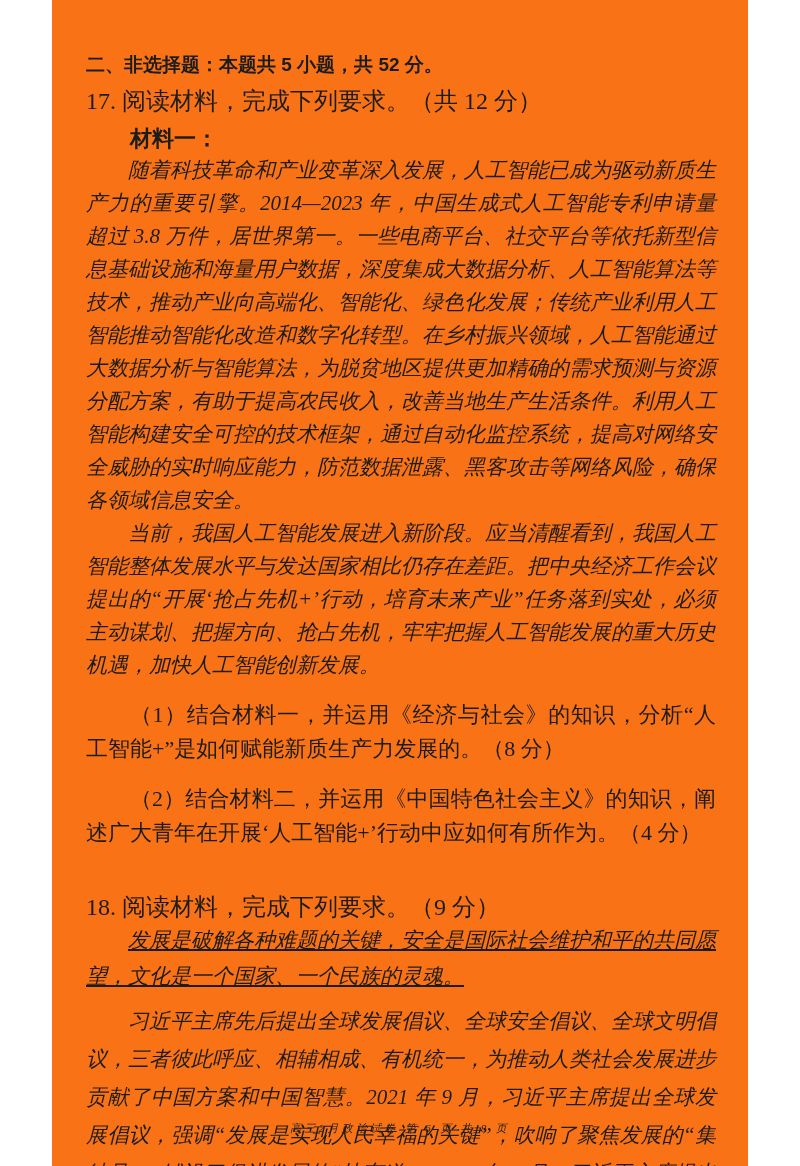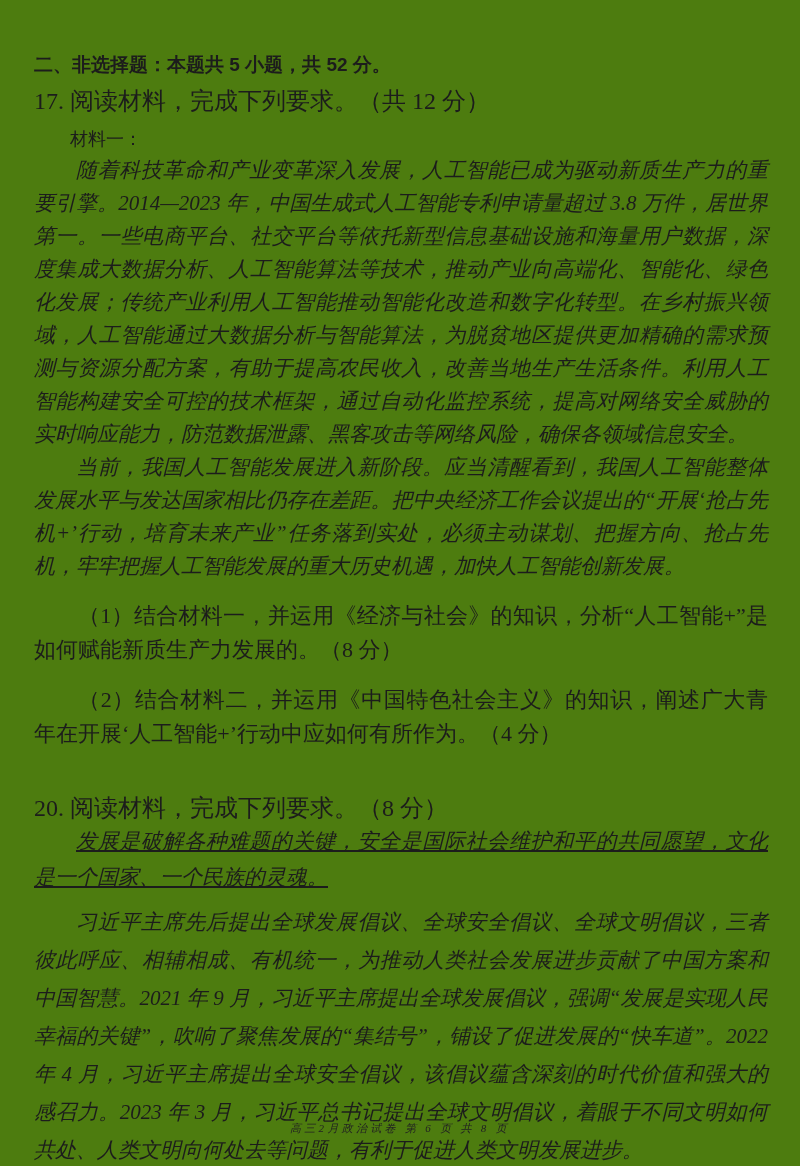--- a/index.html
+++ b/index.html
@@ -2,24 +2,24 @@
 <html><head>
 <meta charset="utf-8">
 <style>
   html, body {
     margin: 0;
     padding: 0;
     background: #ffffff;
   }
   .page {
     position: relative;
-    width: 800px;
+    width: 696px;
     height: 1166px;
     margin: 0 auto;
-    background: #4d7c0f;
+    background: #f97316;
     color: #1c1c1c;
     font-family: "Liberation Serif", serif;
     overflow: hidden;
     box-sizing: border-box;
   }
   .content {
     padding: 52px 32px 0 34px;
   }
   .section-header {
     margin: 0 0 8px 0;
@@ -30,22 +30,22 @@
   }
   .stem {
     margin: 0;
     font-size: 24px;
     line-height: 30px;
   }
   .material-label {
     margin: 10px 0 2px 0;
     text-indent: 2em;
     font-family: "Liberation Sans", sans-serif;
-    font-weight: normal;
-    font-size: 18px;
+    font-weight: bold;
+    font-size: 22px;
     line-height: 26px;
   }
   .material {
     margin: 0;
     text-indent: 2em;
     text-align: justify;
     font-size: 21px;
     line-height: 33px;
   }
   .kaiti {
@@ -100,21 +100,21 @@
 
     <p class="material kaiti">随着科技革命和产业变革深入发展，人工智能已成为驱动新质生产力的重要引擎。2014—2023 年，中国生成式人工智能专利申请量超过 3.8 万件，居世界第一。一些电商平台、社交平台等依托新型信息基础设施和海量用户数据，深度集成大数据分析、人工智能算法等技术，推动产业向高端化、智能化、绿色化发展；传统产业利用人工智能推动智能化改造和数字化转型。在乡村振兴领域，人工智能通过大数据分析与智能算法，为脱贫地区提供更加精确的需求预测与资源分配方案，有助于提高农民收入，改善当地生产生活条件。利用人工智能构建安全可控的技术框架，通过自动化监控系统，提高对网络安全威胁的实时响应能力，防范数据泄露、黑客攻击等网络风险，确保各领域信息安全。</p>
 
 
     <p class="material kaiti">当前，我国人工智能发展进入新阶段。应当清醒看到，我国人工智能整体发展水平与发达国家相比仍存在差距。把中央经济工作会议提出的“开展‘抢占先机+’行动，培育未来产业”任务落到实处，必须主动谋划、把握方向、抢占先机，牢牢把握人工智能发展的重大历史机遇，加快人工智能创新发展。</p>
 
     <p class="subq">（1）结合材料一，并运用《经济与社会》的知识，分析“人工智能+”是如何赋能新质生产力发展的。（8 分）</p>
 
     <p class="subq">（2）结合材料二，并运用《中国特色社会主义》的知识，阐述广大青年在开展‘人工智能+’行动中应如何有所作为。（4 分）</p>
 
-    <p class="stem q18-stem">20. 阅读材料，完成下列要求。（8 分）</p>
+    <p class="stem q18-stem">18. 阅读材料，完成下列要求。（9 分）</p>
 
     <p class="material kaiti q18-para1">发展是破解各种难题的关键，安全是国际社会维护和平的共同愿望，文化是一个国家、一个民族的灵魂。</p>
 
     <p class="material kaiti spaced q18-para2">习近平主席先后提出全球发展倡议、全球安全倡议、全球文明倡议，三者彼此呼应、相辅相成、有机统一，为推动人类社会发展进步贡献了中国方案和中国智慧。2021 年 9 月，习近平主席提出全球发展倡议，强调“发展是实现人民幸福的关键”，吹响了聚焦发展的“集结号”，铺设了促进发展的“快车道”。2022 年 4 月，习近平主席提出全球安全倡议，该倡议蕴含深刻的时代价值和强大的感召力。2023 年 3 月，习近平总书记提出全球文明倡议，着眼于不同文明如何共处、人类文明向何处去等问题，有利于促进人类文明发展进步。</p>
 
     <p class="subq q18-prompt">结合材料，并运用《当代国际政治与经济》的知识，阐述三大全球倡议有机统一的内在逻辑。</p>
 
   </div>
 
   <div class="footer">高三2月政治试卷 第 6 页 共 8 页</div>

